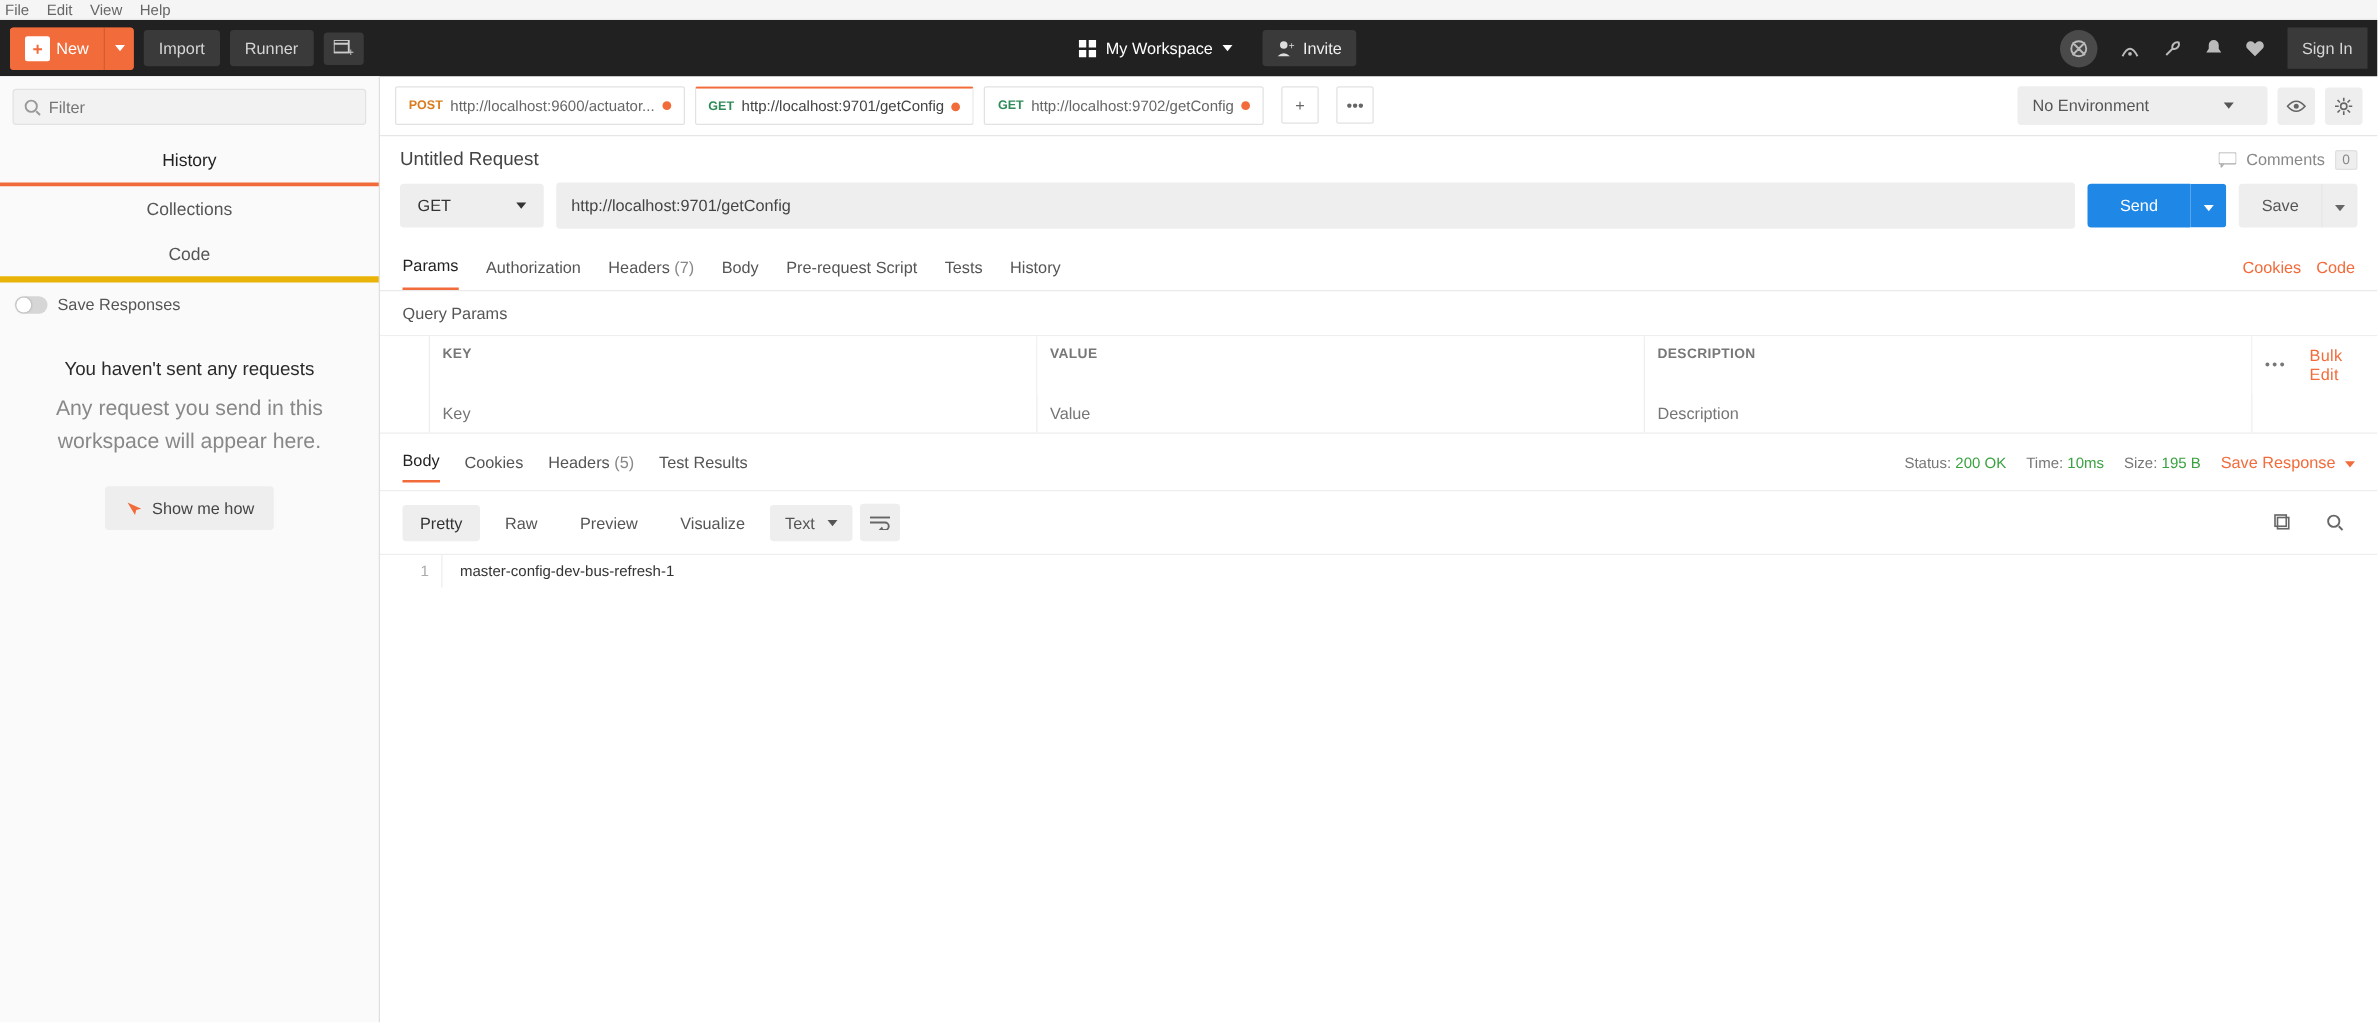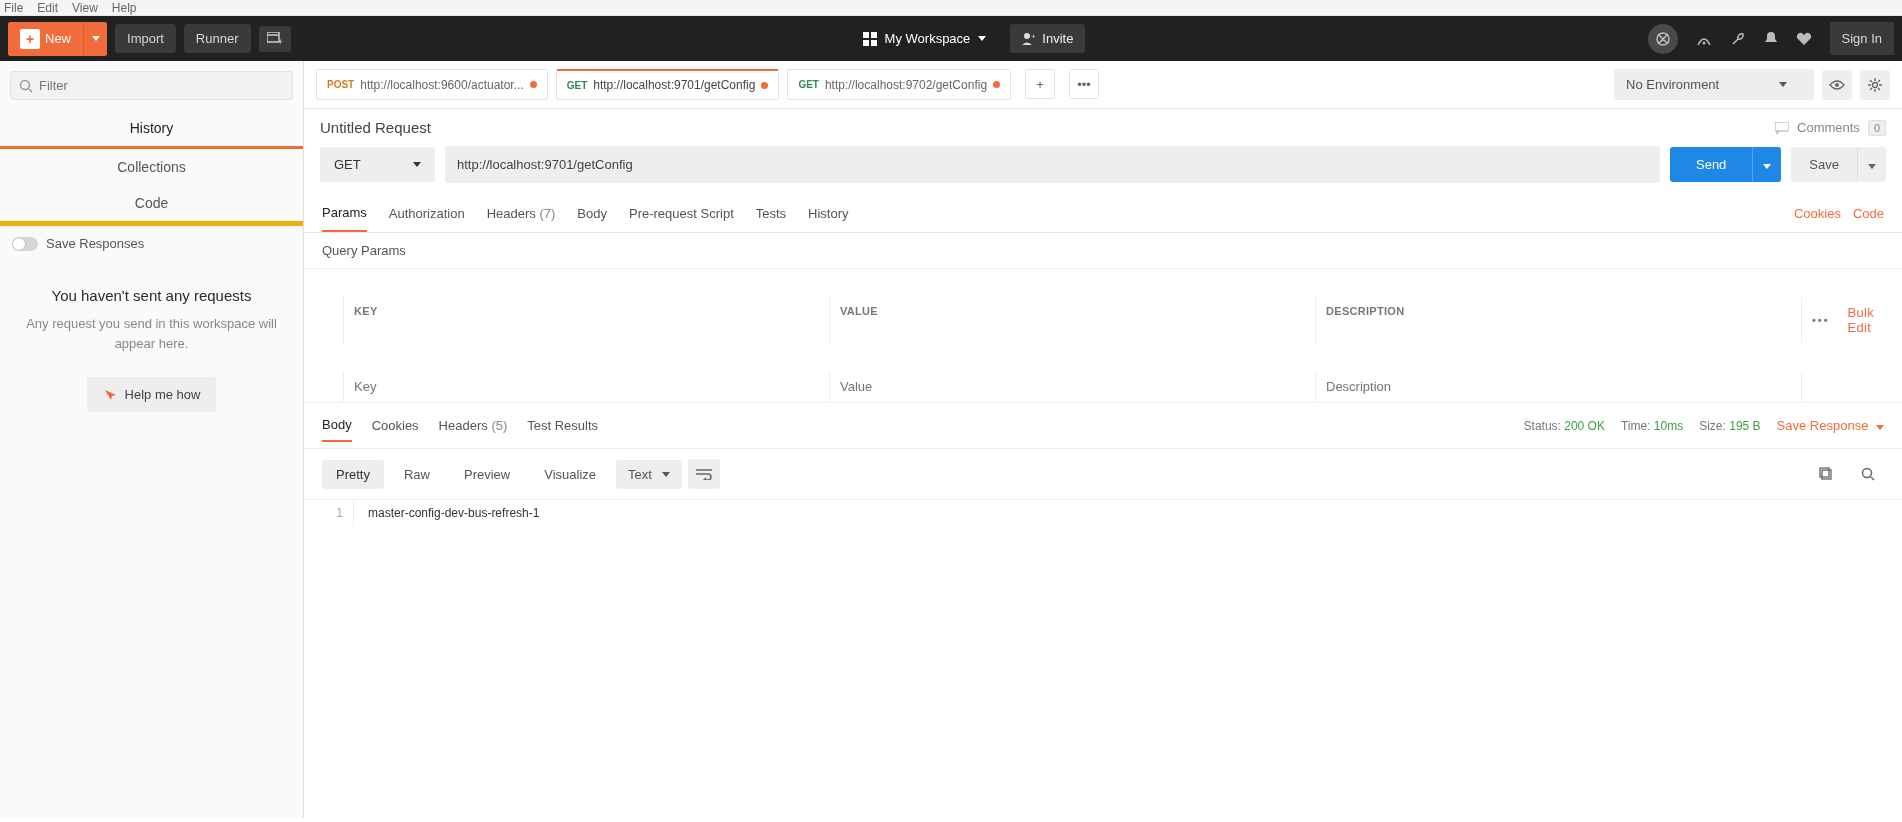--- a/index.html
+++ b/index.html
@@ -29,21 +29,21 @@
 .sidebar { width:304px; border-right:1px solid #e0e0e0; display:flex; flex-direction:column; background:#fafafa; }
 .filter-box{margin:10px;background:#f2f2f2;border:1px solid #e2e2e2;border-radius:3px;display:flex;align-items:center;padding:6px 8px;}
 .filter-box input{border:none;background:transparent;outline:none;font-size:13px;flex:1;}
 .side-tabs{display:flex;border-bottom:5px solid #eab308;flex-direction:column;}
 .side-tab{flex:0 0 auto;padding:10px 18px;font-size:14px;color:#555;cursor:pointer;text-align:center;}
 .side-tab.active{color:#222;border-bottom:3px solid #f26b3a;}
 .side-opt{display:flex;align-items:center;gap:8px;padding:10px 12px;color:#555;font-size:13px;}
 .toggle{width:26px;height:14px;border-radius:8px;background:#d6d6d6;position:relative;}
 .toggle::after{content:"";position:absolute;width:12px;height:12px;border-radius:50%;background:#fff;top:1px;left:1px;box-shadow:0 0 2px rgba(0,0,0,.3);}
 .empty-area{padding:26px 20px;text-align:center;color:#2f2f2f;}
-.empty-area .sub{color:#888;font-size:13px;margin-top:10px;line-height:1.5;}
+.empty-area .sub{color:#888;font-size:17px;margin-top:10px;line-height:1.5;}
 .showme{margin-top:24px;display:inline-flex;align-items:center;gap:8px;background:#eee;color:#444;padding:10px 16px;border-radius:3px;}
 
 .content{flex:1;display:flex;flex-direction:column;min-width:0;}
 .tabrow{display:flex;align-items:center;gap:0;border-bottom:1px solid #e6e6e6;padding:8px 12px;}
 .tabchips{display:flex;gap:8px;flex:1;}
 .reqtab{display:inline-flex;align-items:center;gap:6px;border:1px solid #e2e2e2;border-radius:2px;padding:7px 10px;font-size:12px;color:#666;background:#fff;}
 .reqtab.active{border-top:2px solid #f26b3a;color:#444;}
 .method-post{color:#d97c1e;font-weight:bold;font-size:10px;}
 .method-get{color:#2e8b57;font-weight:bold;font-size:10px;}
 .dot{width:7px;height:7px;border-radius:50%;background:#f26b3a;}
@@ -68,21 +68,21 @@
 
 .subtabs{display:flex;gap:22px;padding:0 18px;align-items:center;border-bottom:1px solid #eaeaea;}
 .subtab{padding:10px 0;font-size:13px;color:#555;cursor:pointer;}
 .subtab.active{color:#222;border-bottom:2px solid #f26b3a;}
 .subtab .count{color:#888;}
 .subtabs .right{margin-left:auto;display:flex;gap:12px;}
 .link-orange{color:#f26b3a;font-size:13px;}
 
 .section-label{padding:10px 18px;color:#555;font-size:13px;border-bottom:1px solid #eee;}
 .params-table{border-bottom:1px solid #eee;}
-.phead,.prow{display:grid;grid-template-columns: 40px 1fr 1fr 1fr 100px; margin-top: 28px;}
+.phead,.prow{display:grid;grid-template-columns: 40px 1fr 1fr 1fr 100px;}
 .phead div{font-size:11px;color:#777;font-weight:600;padding:8px 10px;border-right:1px solid #eee;background:#fff;letter-spacing:.3px;}
 .phead .actions{display:flex;align-items:center;gap:18px;justify-content:flex-end;padding-right:12px; border-right:none;}
 .prow div{padding:8px 10px;border-right:1px solid #eee;color:#aaa;}
 .prow div:last-child{border-right:none;}
 .prow input{border:none;width:100%;font-size:13px;outline:none;}
 
 .resptabs{display:flex;gap:20px;padding:6px 18px;align-items:center;border-bottom:1px solid #eee;}
 .resptab{padding:8px 0;font-size:13px;color:#555;}
 .resptab.active{color:#222;border-bottom:2px solid #f26b3a;}
 .resp-right{margin-left:auto;display:flex;align-items:center;gap:16px;font-size:12px;color:#777;}
@@ -203,21 +203,21 @@
       <div class="toggle"></div>
       <span>Save Responses</span>
     </div>
     <div class="empty-area">
       <div style="font-size:15px;color:#2a2a2a;">You haven't sent any requests</div>
       <div class="sub">Any request you send in this workspace will appear here.</div>
       <div class="showme">
         <svg width="14" height="14" viewBox="0 0 14 14">
             <path d="M2 2 L8 12 L9 8 L13 7z" fill="#f26b3a"></path>
           </svg>
-        <span>Help me how</span>
+        <span>Show me how</span>
       </div>
     </div>
   </div>
 
   <div class="content">
     <div class="tabrow">
       <div class="tabchips">
         <div class="reqtab">
           <span class="method-post">POST</span>
           <span>http://localhost:9600/actuator...</span>

